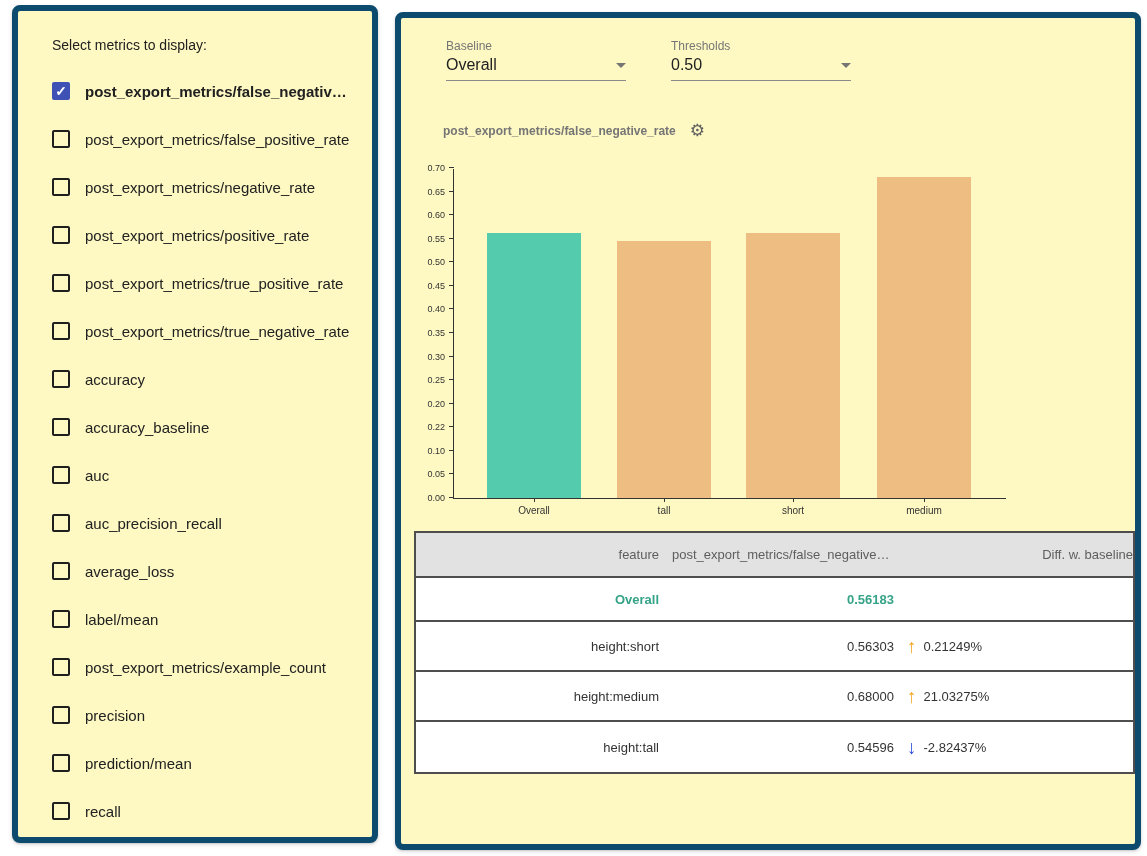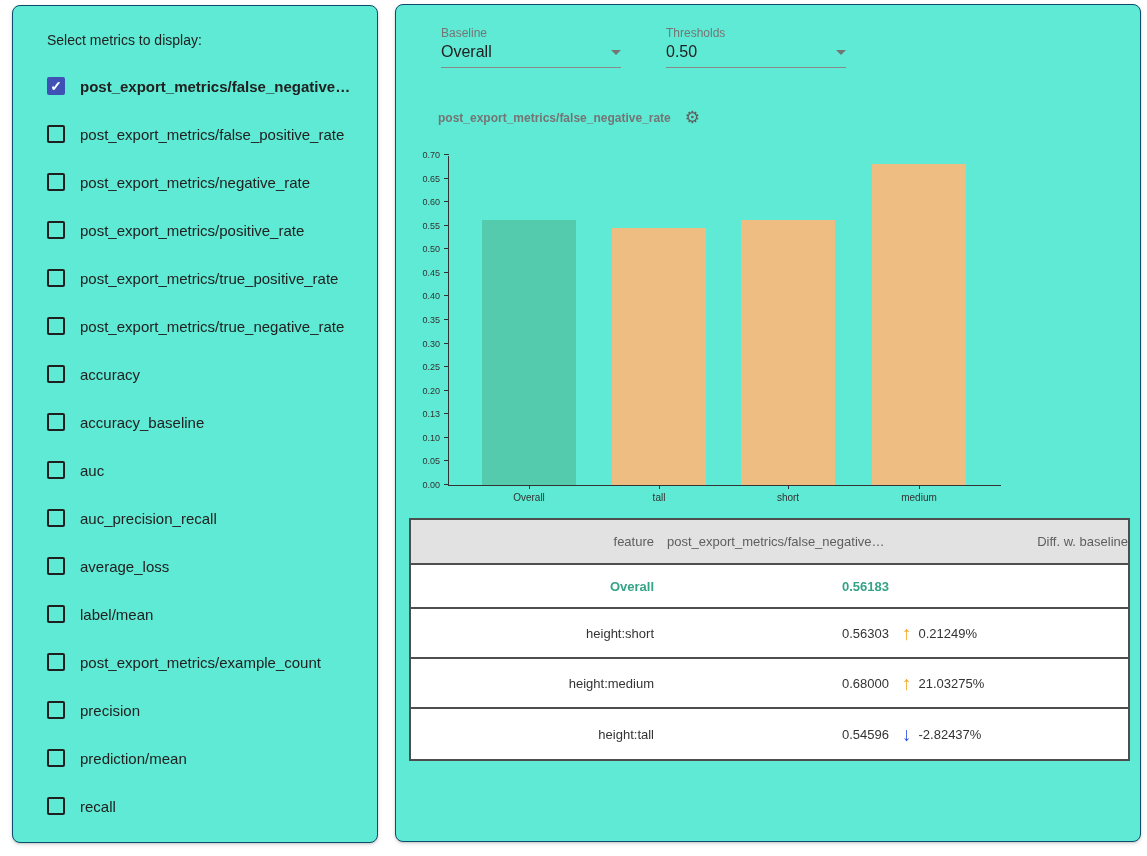--- a/index.html
+++ b/index.html
@@ -1,21 +1,21 @@
 <!DOCTYPE html>
 <html><head>
 <meta charset="utf-8">
 <style>
   * { box-sizing: border-box; margin: 0; padding: 0; }
   html, body { width: 1147px; height: 856px; background: #ffffff;
     font-family: "Liberation Sans", sans-serif; color: #212121; overflow: hidden; }
-  .card { position: absolute; background: #5eead4; border: 1px solid #0c4a6e;
+  .card { position: absolute; background: #fef9c3; border: 6px solid #0c4a6e;
     border-radius: 8px; box-shadow: 0 1px 2px rgba(0,0,0,0.14), 0 2px 5px rgba(0,0,0,0.10); }
   #left-card  { left: 12px;  top: 5px; width: 366px; height: 838px; padding: 26px 20px 20px 34px; }
-  #right-card { left: 395px; top: 4px; width: 746px; height: 838px; text-decoration: underline; }
+  #right-card { left: 395px; top: 12px; width: 746px; height: 838px; text-decoration: underline; }
 
   
   .sidebar-title { font-size: 14px; color: #212121; margin-bottom: 14px; }
   .metric-row { display: flex; align-items: center; height: 48px; cursor: pointer; }
   .cb { width: 18px; height: 18px; border: 2px solid #1f1f1f; border-radius: 2px;
         flex: 0 0 18px; display: flex; align-items: center; justify-content: center; }
   .cb.checked { background: #3f51b5; border-color: #3f51b5; color: #fff;
         font-size: 14px; font-weight: bold; line-height: 1; }
   .metric-label { margin-left: 15px; font-size: 15px; color: #212121; white-space: nowrap;
         overflow: hidden; text-overflow: ellipsis; }
@@ -160,21 +160,21 @@
     <span class="gear">⚙</span>
   </div>
 
   <div id="plot">
       <div class="ytick-label" style="bottom: 0px;">0.00</div>
       <div class="ytick-mark" style="bottom: 0px;"></div>
       <div class="ytick-label" style="bottom: 23.5714px;">0.05</div>
       <div class="ytick-mark" style="bottom: 23.5714px;"></div>
       <div class="ytick-label" style="bottom: 47.1429px;">0.10</div>
       <div class="ytick-mark" style="bottom: 47.1429px;"></div>
-      <div class="ytick-label" style="bottom: 70.7143px;">0.13</div>
+      <div class="ytick-label" style="bottom: 70.7143px;">0.22</div>
       <div class="ytick-mark" style="bottom: 70.7143px;"></div>
       <div class="ytick-label" style="bottom: 94.2857px;">0.20</div>
       <div class="ytick-mark" style="bottom: 94.2857px;"></div>
       <div class="ytick-label" style="bottom: 117.857px;">0.25</div>
       <div class="ytick-mark" style="bottom: 117.857px;"></div>
       <div class="ytick-label" style="bottom: 141.429px;">0.30</div>
       <div class="ytick-mark" style="bottom: 141.429px;"></div>
       <div class="ytick-label" style="bottom: 165px;">0.35</div>
       <div class="ytick-mark" style="bottom: 165px;"></div>
       <div class="ytick-label" style="bottom: 188.571px;">0.40</div>

